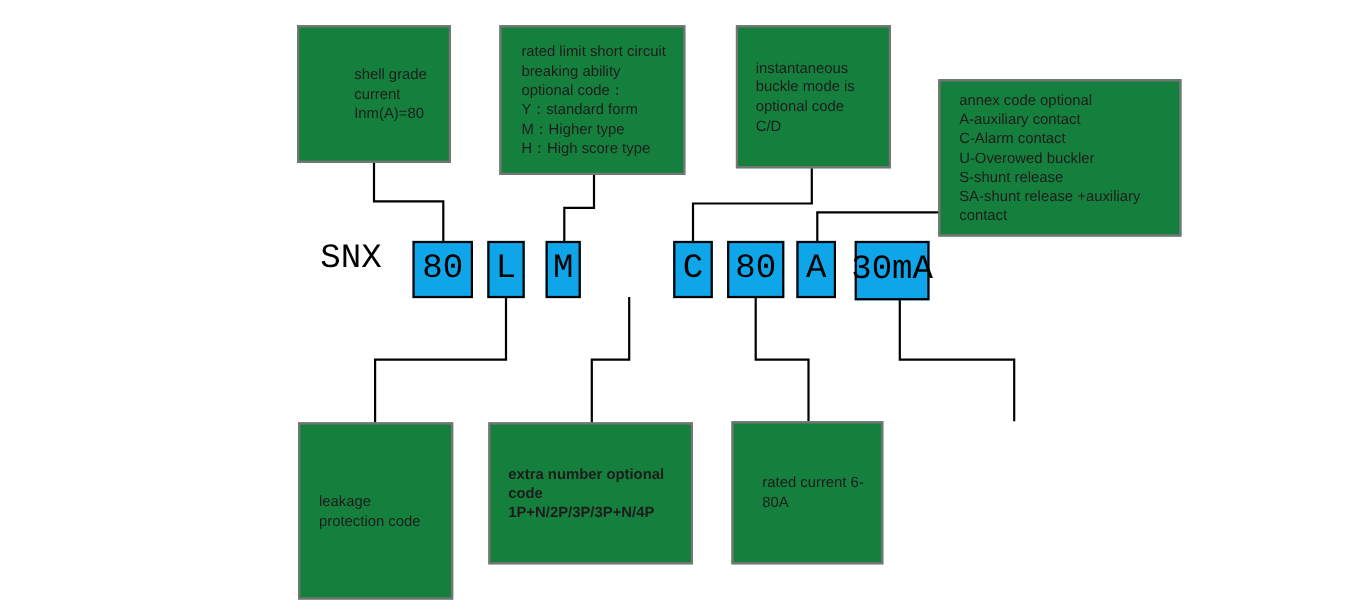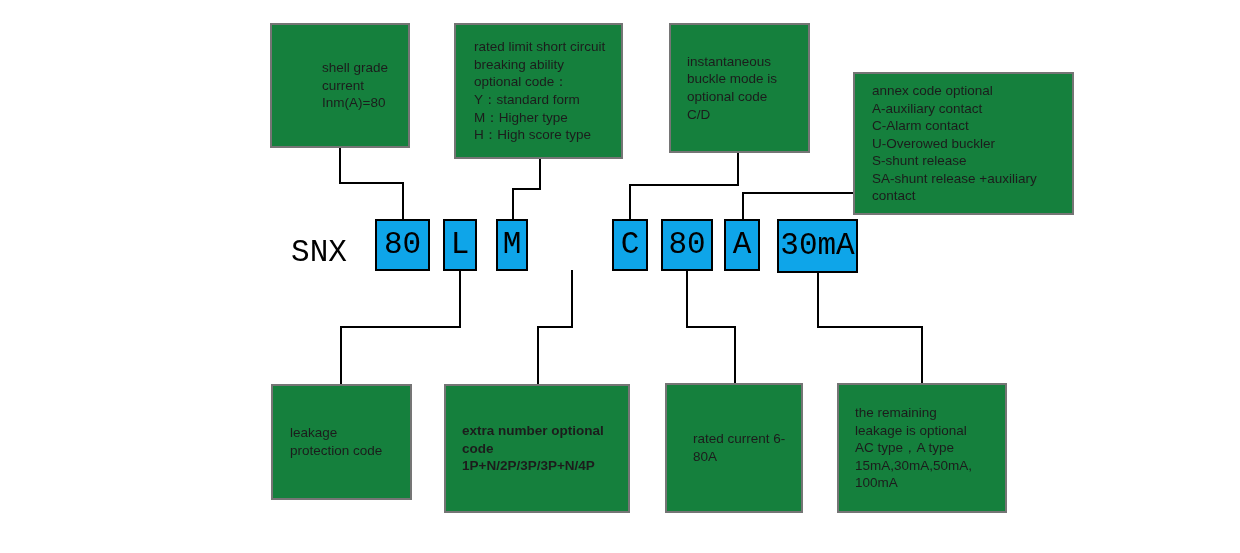--- a/index.html
+++ b/index.html
@@ -56,21 +56,21 @@
     white-space: nowrap;
     transform: translateY(-1px);
   }
   .code-prefix {
     position: absolute;
     top: 219px;
     height: 52px;
     left: 288px;
     width: 62px;
     display: flex;
-    align-items: flex-end;
+    align-items: flex-start;
     justify-content: center;
     z-index: 2;
   }
 </style>
 </head>
 <body>
 
 <div class="canvas">
 
   <svg class="wires" viewBox="0 0 1240 553" xmlns="http://www.w3.org/2000/svg">
@@ -109,43 +109,36 @@
   <div class="anno" style="left:853px; top:24px; width:221px; height:143px;margin-top:48px;">
     <div class="txt">annex code optional
 A-auxiliary contact
 C-Alarm contact
 U-Overowed buckler
 S-shunt release
 SA-shunt release +auxiliary
 contact</div>
   </div>
 
-  <div class="anno" style="left:271px; top:384px; width:141px; height:116px;">
+  <div class="anno" style="left:271px; top:384px; width:141px; height:161px;">
     <div class="txt">leakage
 protection code</div>
   </div>
 
   <div class="anno" style="left:444px; top:384px; width:186px; height:129px;font-weight:bold;">
     <div class="txt" style="padding-left:16px;">extra number optional
 code
 1P+N/2P/3P/3P+N/4P</div>
   </div>
 
   <div class="anno" style="left:665px; top:383px; width:138px; height:130px;">
     <div class="txt" style="padding-left:26px;">rated current 6-
 80A</div>
   </div>
 
-  <div class="anno" style="left:837px; top:383px; width:170px; height:130px;">
-    <div class="txt" style="padding-left:16px;">the remaining
-leakage is optional
-AC type，A type
-15mA,30mA,50mA,
-100mA</div>
-  </div>
 
   <div class="code-prefix">
     <span class="code-text">SNX</span>
   </div>
 
   <div class="code-box" style="left:375px; width:55px;">
     <span class="code-text">80</span>
   </div>
 
   <div class="code-box" style="left:443px; width:34px;">
@@ -162,17 +155,17 @@
   </div>
 
   <div class="code-box" style="left:661px; width:52px;">
     <span class="code-text">80</span>
   </div>
 
   <div class="code-box" style="left:724px; width:36px;">
     <span class="code-text">A</span>
   </div>
 
-  <div class="code-box" style="left:777px; width:81px; height:54px;">
+  <div class="code-box" style="left:777px; width:68px; height:54px;">
     <span class="code-text">30mA</span>
   </div>
 
 </div>
 
 </body></html>

